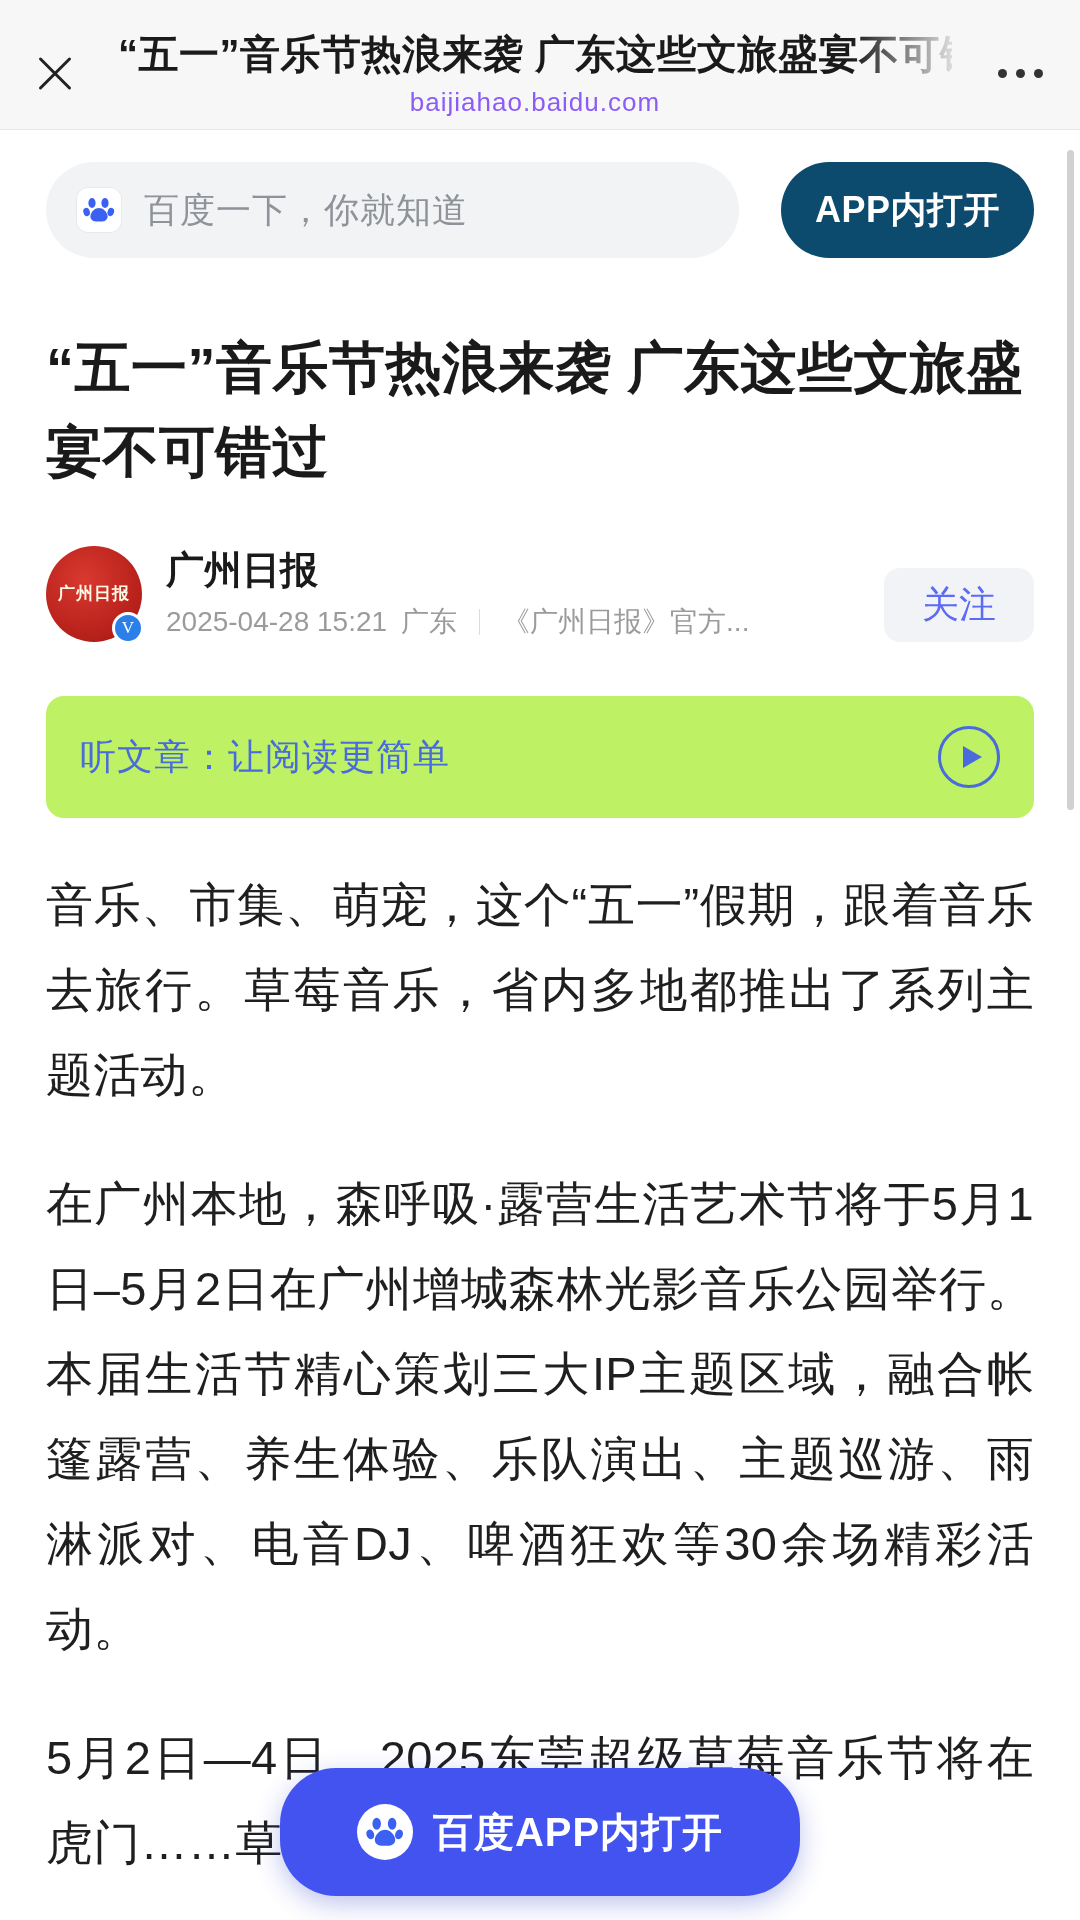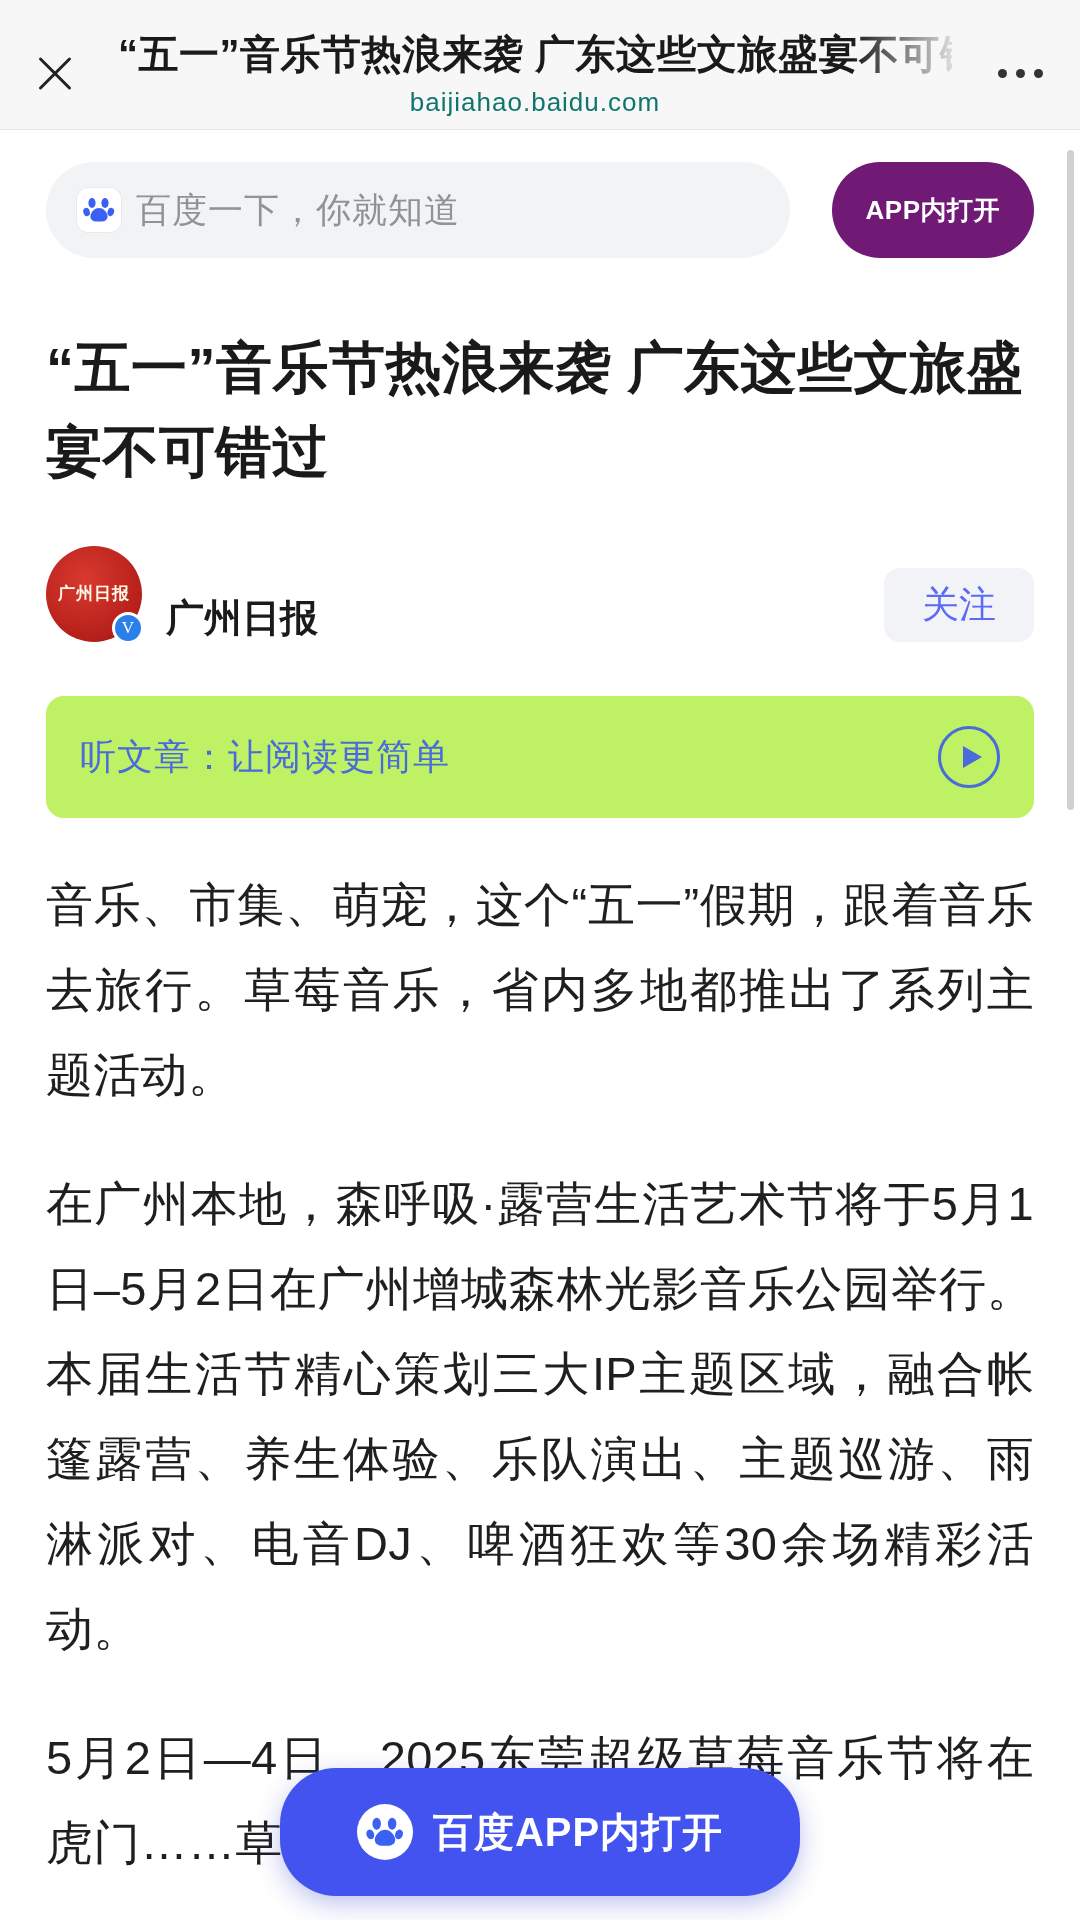--- a/index.html
+++ b/index.html
@@ -65,21 +65,21 @@
     line-height: 52px;
     white-space: nowrap;
     overflow: hidden;
     text-overflow: clip;
     letter-spacing: 0.5px;
     -webkit-mask-image: linear-gradient(to right, #000 0%, #000 88%, rgba(0,0,0,0.12) 100%);
             mask-image: linear-gradient(to right, #000 0%, #000 88%, rgba(0,0,0,0.12) 100%);
   }
   .page-host {
     font-size: 26px;
-    color: #0f766e;
+    color: #8b5cf6;
     line-height: 40px;
     margin-top: 2px;
     letter-spacing: 1px;
   }
   .more-btn {
     width: 120px;
     height: 90px;
     display: flex;
     align-items: center;
     justify-content: center;
@@ -104,21 +104,21 @@
     gap: 42px;
   }
   .search-box {
     flex: 1 1 auto;
     height: 96px;
     background: #f2f3f5;
     border-radius: 48px;
     display: flex;
     align-items: center;
     padding: 0 30px;
-    gap: 14px;
+    gap: 22px;
   }
   .baidu-paw {
     width: 46px; height: 46px;
     border-radius: 12px;
     background: #ffffff;
     display: flex;
     align-items: center;
     justify-content: center;
     flex: 0 0 auto;
     box-shadow: 0 0 0 1px #e6e8eb inset;
@@ -126,24 +126,24 @@
   .baidu-paw svg { display: block; }
   .search-placeholder {
     font-size: 35px;
     color: #8f9399;
     letter-spacing: 1px;
   }
   .open-app-btn {
     flex: 0 0 auto;
     height: 96px;
     padding: 0 34px;
-    background: #701a75;
+    background: #0c4a6e;
     color: #fff;
     border-radius: 48px;
-    font-size: 26px;
+    font-size: 36px;
     font-weight: 700;
     display: flex;
     align-items: center;
     justify-content: center;
     letter-spacing: 0.5px;
     border: none;
     font-family: "Liberation Sans", "DejaVu Sans", sans-serif;
   }
 
   
@@ -378,20 +378,26 @@
 
     <h1 class="headline">“五一”音乐节热浪来袭 广东这些文旅盛宴不可错过</h1>
 
     <div class="byline">
       <div class="avatar">
         <span class="av-text">广州日报</span>
         <span class="verify-badge">V</span>
       </div>
       <div class="byline-main">
         <div class="source-name">广州日报</div>
+        <div class="meta-line">
+          <span>2025-04-28 15:21</span>
+          <span>广东</span>
+          <span class="meta-sep"></span>
+          <span class="meta-desc">《广州日报》官方...</span>
+        </div>
       </div>
       <button class="follow-btn">关注</button>
     </div>
 
     <div class="listen-bar">
       <span class="listen-text">听文章：让阅读更简单</span>
       <span class="play-icon"></span>
     </div>
 
     <div class="body-text">

